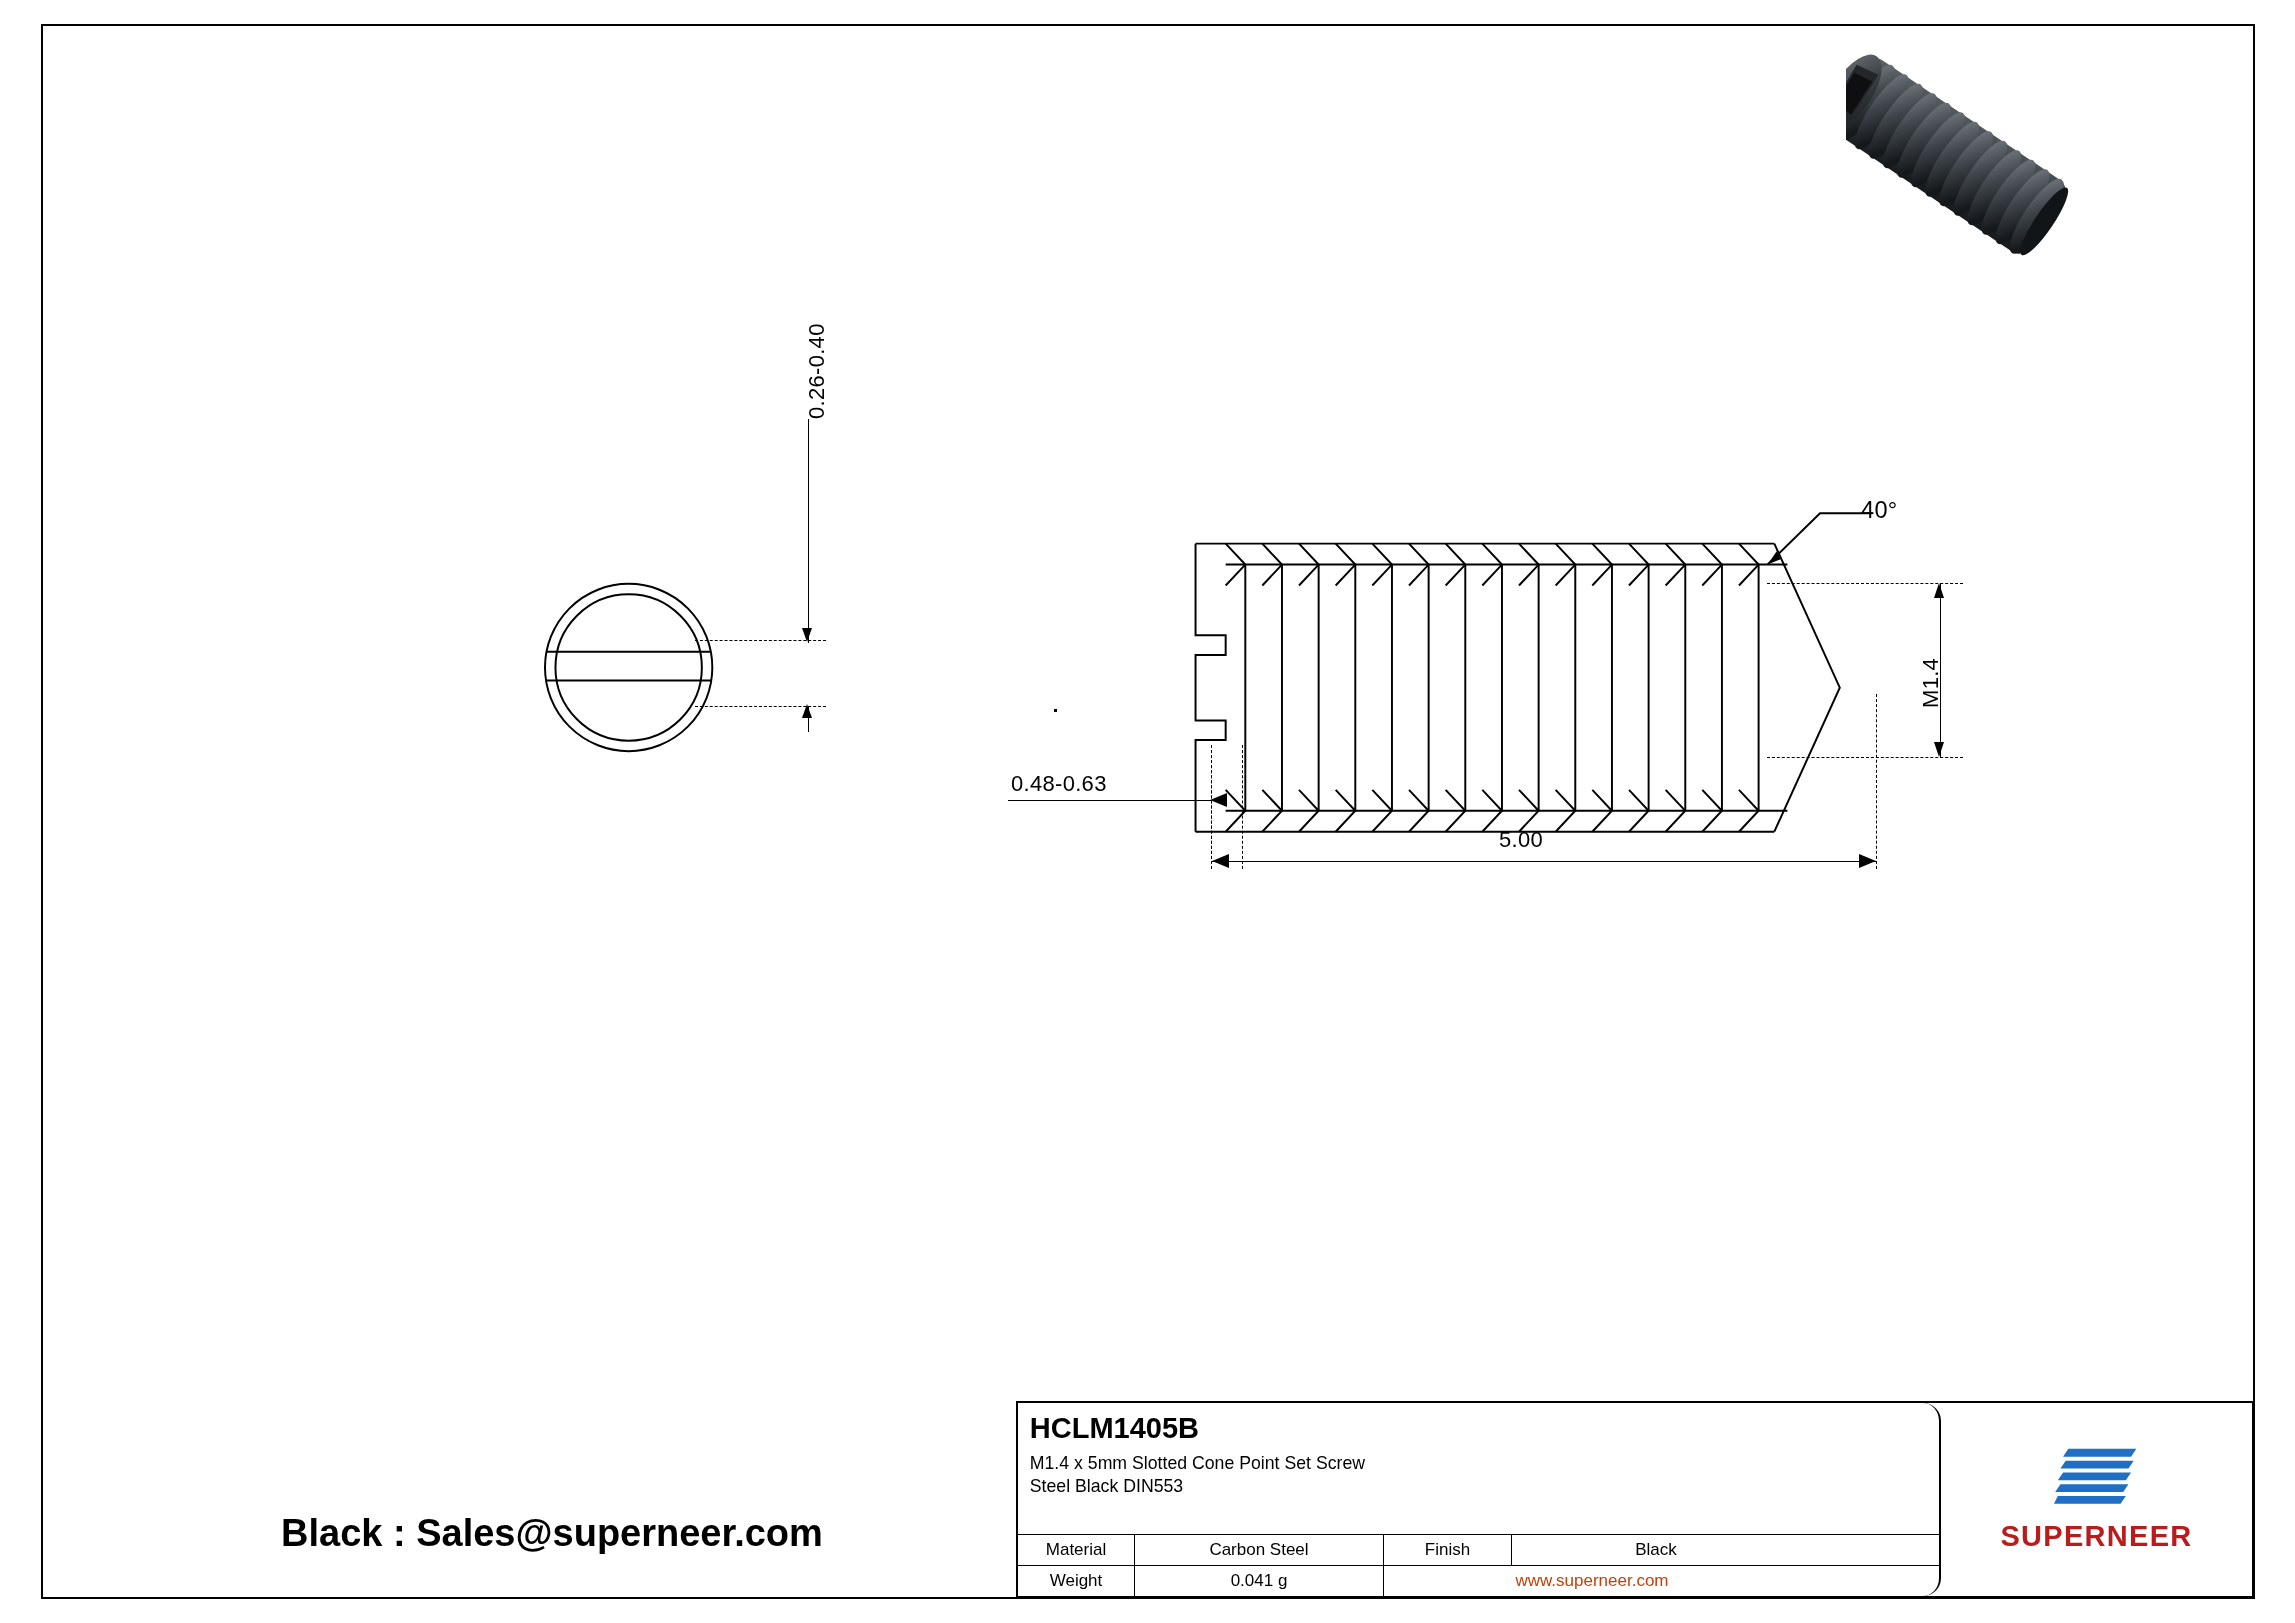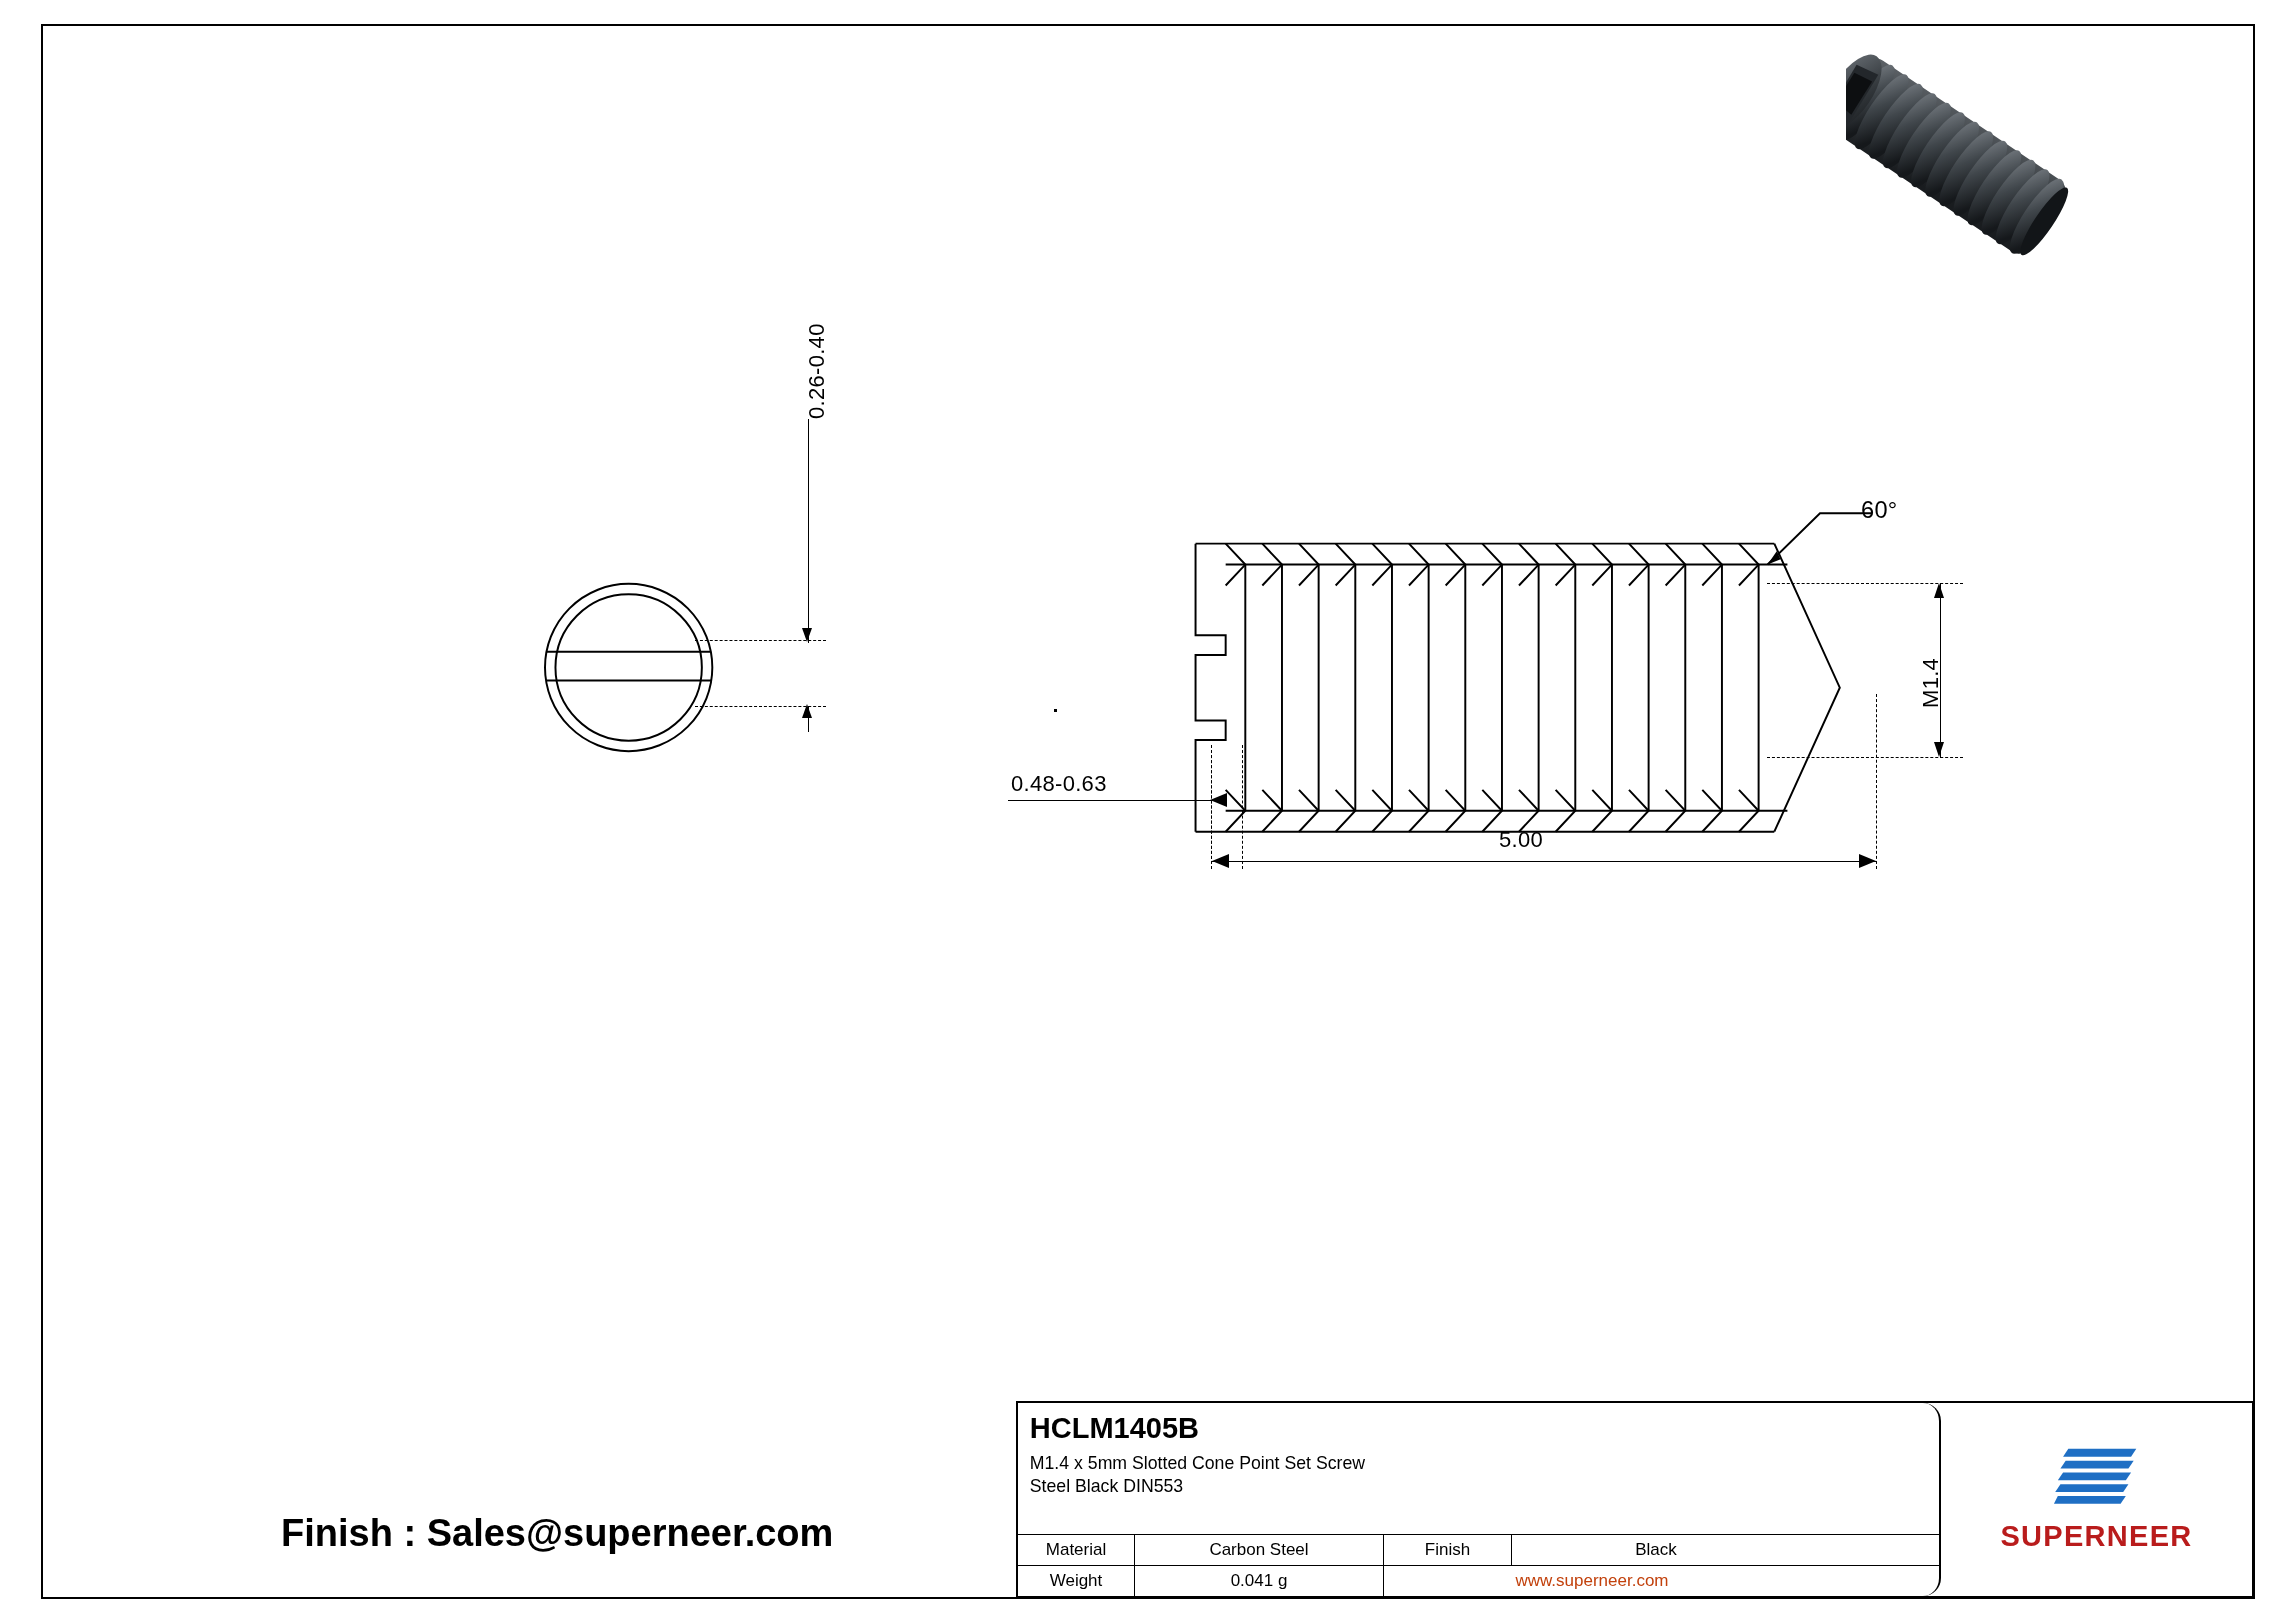--- a/index.html
+++ b/index.html
@@ -324,21 +324,21 @@
       </g>
     </svg>
   </div>
 
   <div style="position:absolute; left:1761px; top:504px; width:118px; height:79px;">
     <svg width="118" height="79" viewBox="0 0 180 120" xmlns="http://www.w3.org/2000/svg">
       <path d="M 170 14 L 90 14 L 10 92" stroke="#000" stroke-width="3" fill="none"></path>
       <polygon points="10,92 30,84 24,72" fill="#000"></polygon>
     </svg>
   </div>
-  <div class="dimtext" style="left:1861px; top:497px; font-size:23.6px;">60°</div>
+  <div class="dimtext" style="left:1861px; top:497px; font-size:23.6px;">40°</div>
 
   <div class="dash-h" style="left:1767px; top:583px; width:196px;"></div>
   <div class="dash-h" style="left:1767px; top:757px; width:196px;"></div>
   <div class="thin-v" style="left:1940px; top:583px; height:175px;"></div>
   <div style="position:absolute; left:1934px; top:583px; width:0;height:0;border-left:5.9px solid transparent;border-right:5.9px solid transparent;border-bottom:15.7px solid #000;"></div>
   <div style="position:absolute; left:1934px; top:742px; width:0;height:0;border-left:5.9px solid transparent;border-right:5.9px solid transparent;border-top:15.7px solid #000;"></div>
   <div class="dimtext rot90" style="left:1918px; top:708px;">M1.4</div>
 
   <div class="dash-v" style="left:1211px; top:745px; height:124px;"></div>
   <div class="dash-v" style="left:1242px; top:745px; height:124px;"></div>
@@ -346,21 +346,21 @@
   <div style="position:absolute; left:1210px; top:793px; width:0;height:0;border-top:7.2px solid transparent;border-bottom:7.2px solid transparent;border-right:17px solid #000;"></div>
   <div class="dimtext" style="left:1011px; top:771px;text-align:right;">0.48-0.63</div>
 
   <div class="dash-v" style="left:1211px; top:745px; height:124px;"></div>
   <div class="dash-v" style="left:1876px; top:694px; height:175px;"></div>
   <div class="thin-h" style="left:1212px; top:861px; width:664px;"></div>
   <div style="position:absolute; left:1212px; top:854px; width:0;height:0;border-top:7.2px solid transparent;border-bottom:7.2px solid transparent;border-right:17px solid #000;"></div>
   <div style="position:absolute; left:1859px; top:854px; width:0;height:0;border-top:7.2px solid transparent;border-bottom:7.2px solid transparent;border-left:17px solid #000;"></div>
   <div class="dimtext" style="left:1499px; top:827px;">5.00</div>
 
-  <div id="email">Finish : Sales@superneer.com</div>
+  <div id="email">Black : Sales@superneer.com</div>
 
   <div id="titleblock">
     <div id="tb-left">
       <div id="tb-top">
         <div id="tb-part">HCLM1405B</div>
         <div id="tb-desc">
           <div>M1.4 x 5mm Slotted Cone Point Set Screw</div>
           <div>Steel Black DIN553</div>
         </div>
       </div>

